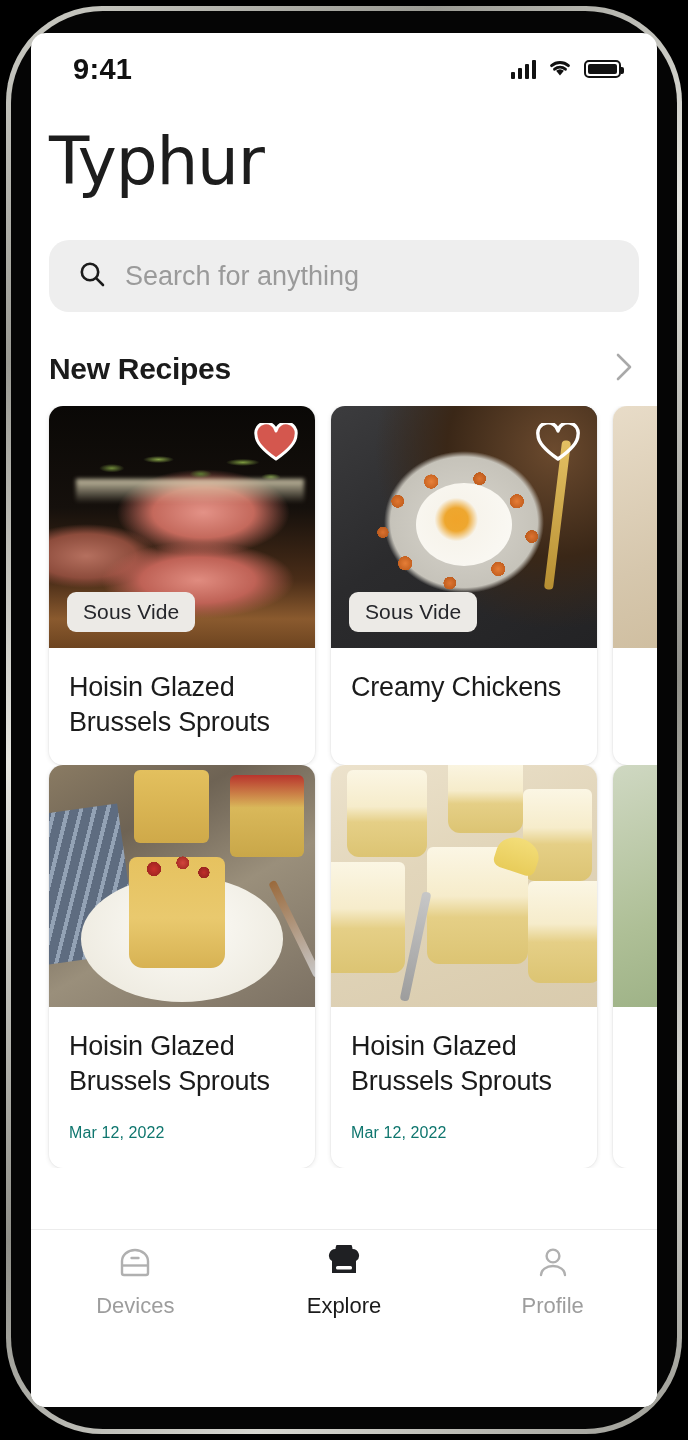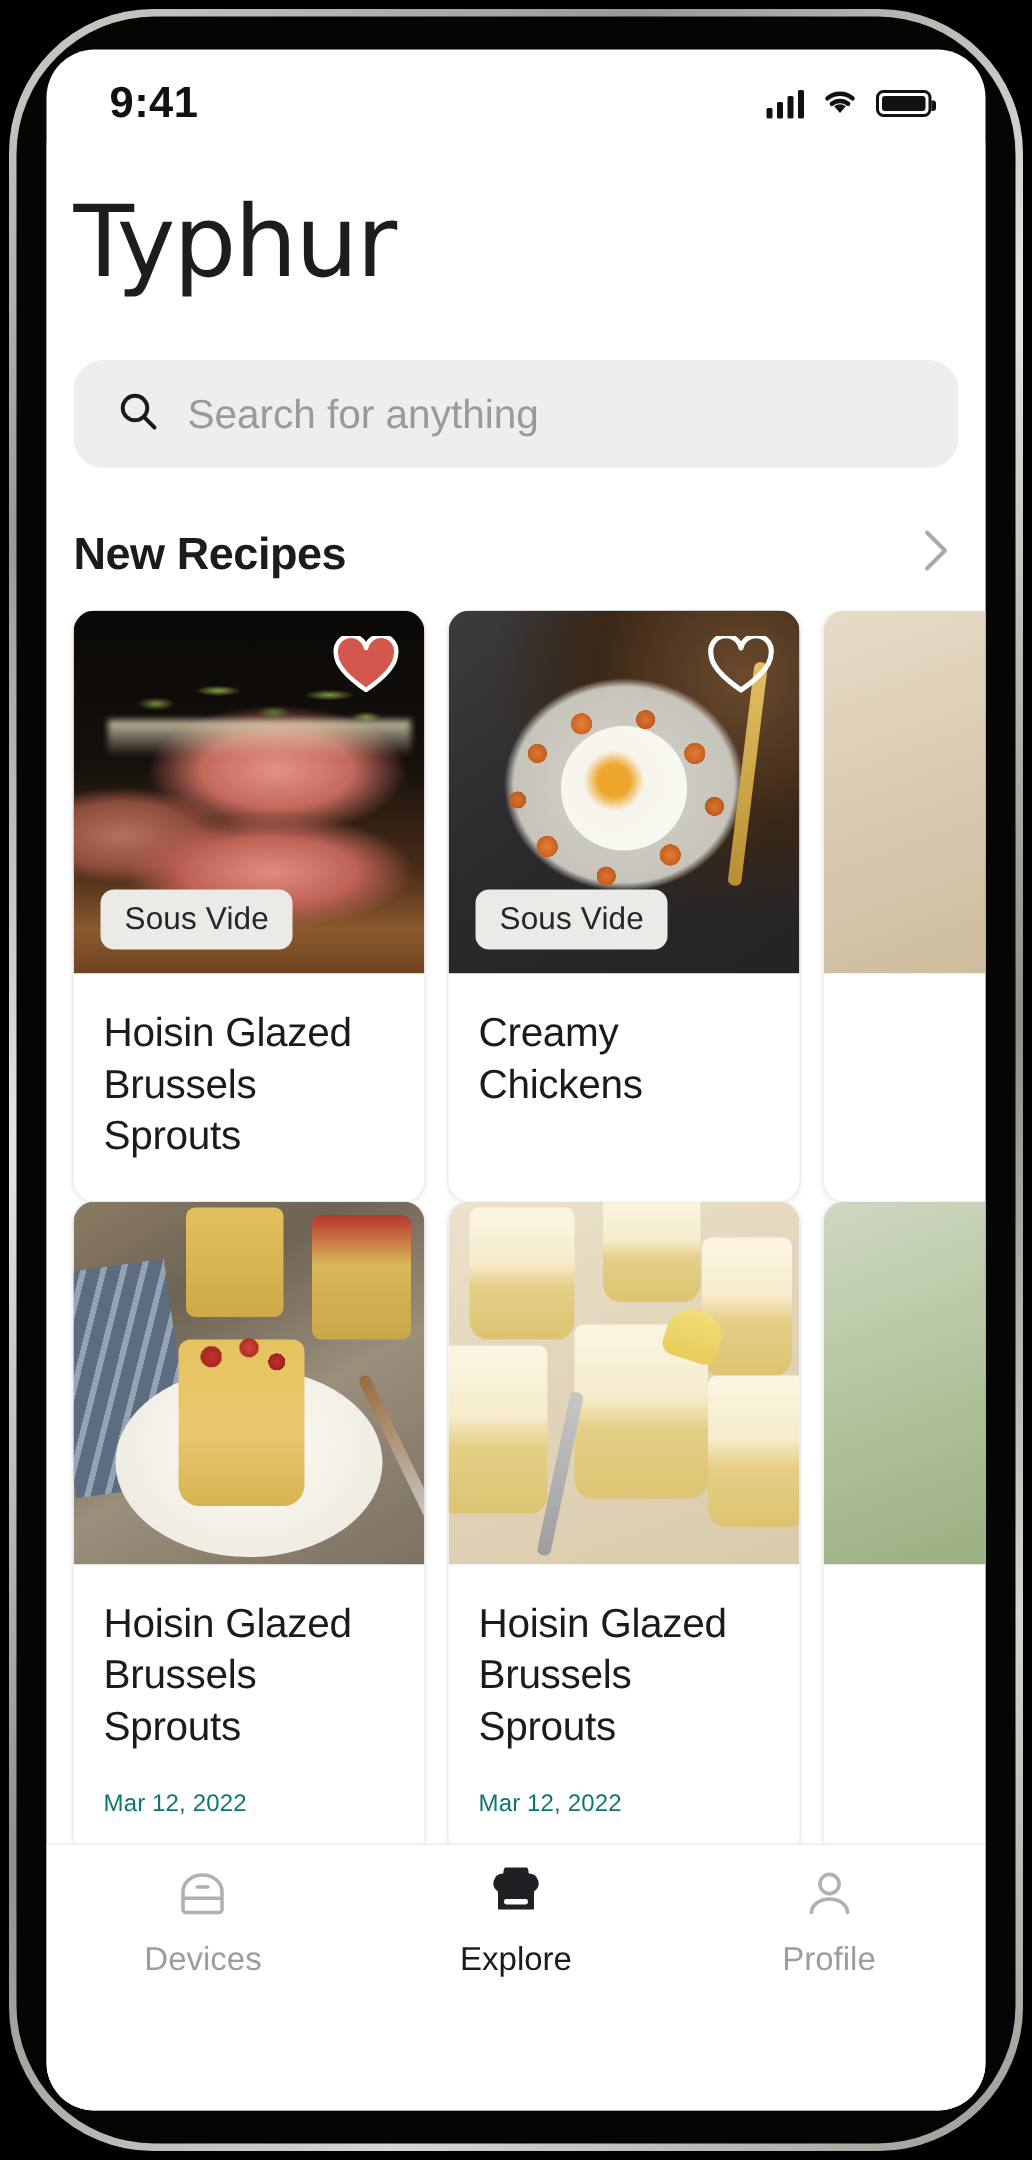--- a/index.html
+++ b/index.html
@@ -27,21 +27,21 @@
   .phone-bezel {
     width: 100%;
     height: 100%;
     border-radius: 92px;
     background: #050505;
     padding: 22px 20px;
   }
   .screen {
     width: 100%;
     height: 100%;
-    border-radius: 32px;
+    border-radius: 15px;
     background: #ffffff;
     overflow: hidden;
     position: relative;
   }
 
   
   .status-bar {
     height: 62px;
     display: flex;
     align-items: center;
@@ -126,21 +126,21 @@
 
   
   .rail {
     display: flex;
     gap: 16px;
     padding: 0 0 0 18px;
     overflow: hidden;
   }
   .card {
     flex: 0 0 auto;
-    width: 234px;
+    width: 266px;
     background: #ffffff;
     border-radius: 14px;
     box-shadow: 0 1px 5px rgba(0,0,0,0.10), 0 0 0 1px rgba(0,0,0,0.025);
     overflow: hidden;
   }
   .card.partial { width: 286px; }
 
   .card-media {
     position: relative;
     height: 242px;

